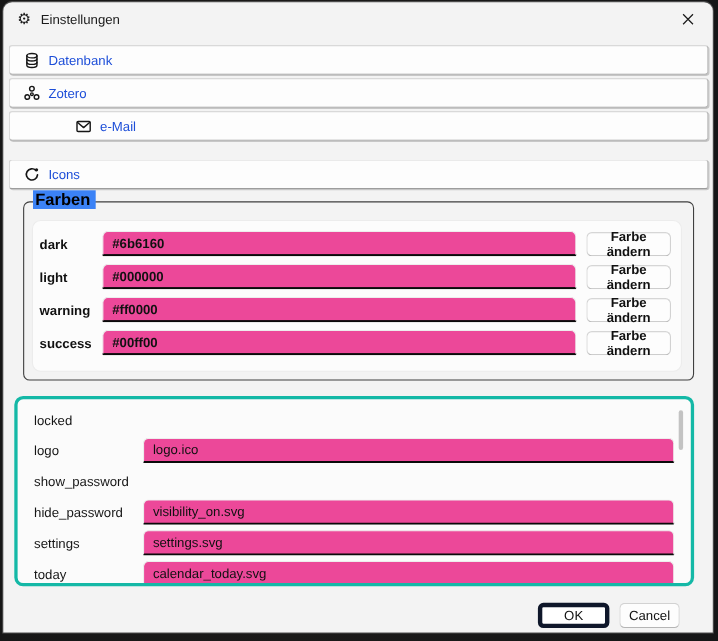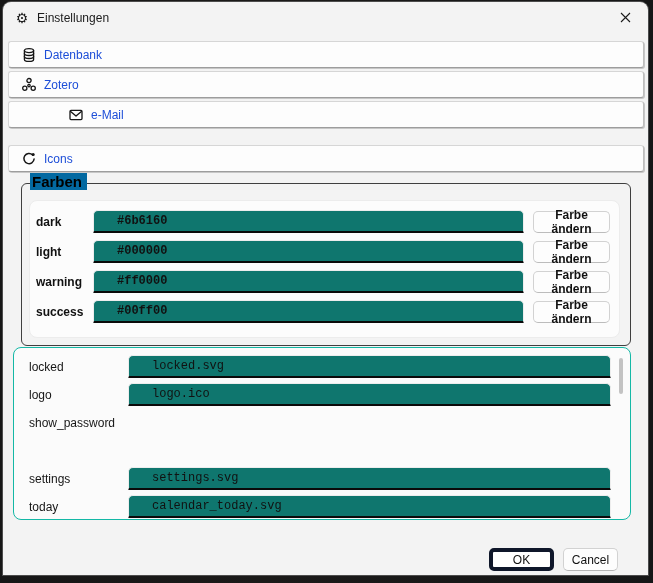--- a/index.html
+++ b/index.html
@@ -55,59 +55,59 @@
   .sec-email     { top: 99px; padding-left: 47px; }
   .sec-icons     { top: 143px; }
 
   
   .farben-group {
     position: absolute; left: 18px; top: 181px; width: 610px; height: 163px;
     border: 1px solid #3f3f3f; border-radius: 6px;
   }
   .farben-legend {
     position: absolute; left: 8px; top: -11px;
-    background: #0369a1; padding: 0 5px 0 2px;
+    background: #3b82f6; padding: 0 5px 0 2px;
     font-size: 15px; font-weight: bold; color: #000;
   }
   .farben-panel {
     position: absolute; left: 26px; top: 198px; width: 591px; height: 138px;
     background: #fcfcfc; border: 1px solid #ececec; border-radius: 8px;
   }
   .farben-row { position: absolute; height: 24px; left: 0; width: 529px; }
   .frow-0 { top: 208px; } .frow-1 { top: 238px; } .frow-2 { top: 268px; } .frow-3 { top: 298px; }
   .farben-row .flabel {
     position: absolute; left: 33px; top: 0; height: 24px; width: 56px;
     display: flex; align-items: center;
     font-size: 12px; font-weight: bold; color: #111;
   }
   .hex-input, .file-input {
     position: absolute; height: 23px;
-    background: #0f766e;
+    background: #ec4899;
     border: 1px solid #ededed;
     border-bottom: 2px solid #0a0a0a;
     border-radius: 5px 5px 1px 1px;
-    font-family: Liberation Mono, monospace;
+    font-family: Liberation Sans, sans-serif;
     font-size: 12px; color: #111;
-    padding: 0 23px; outline: none;
+    padding: 0 8px; outline: none;
   }
   .hex-input { left: 90px; top: 0; width: 431px; font-weight: bold; }
   .farbe-btn {
     position: absolute; left: 530px; top: 1px; width: 77px; height: 22px;
     background: #fdfdfd;
     border: 1px solid #d2d2d2; border-bottom-color: #bcbcbc;
     border-radius: 5px;
     font-family: "Liberation Sans", sans-serif;
     font-size: 12px; font-weight: bold; color: #111;
     display: flex; align-items: center; justify-content: center;
   }
 
   
   .iconfiles-panel {
-    position: absolute; left: 10px; top: 345px; width: 618px; height: 173px;
-    background: #fbfbfb; border: 1px solid #14b8a6; border-radius: 8px;
+    position: absolute; left: 10px; top: 358px; width: 618px; height: 173px;
+    background: #fbfbfb; border: 3px solid #14b8a6; border-radius: 8px;
     overflow: hidden;
   }
   .icon-row { position: absolute; height: 24px; left: 0; width: 618px; }
   .irow-0 { top: 7px; } .irow-1 { top: 35px; } .irow-2 { top: 63px; }
   .irow-3 { top: 91px; } .irow-4 { top: 119px; } .irow-5 { top: 147px; }
   .icon-row .ilabel {
     position: absolute; left: 15px; top: 0; height: 24px; width: 100px;
     display: flex; align-items: center;
     font-size: 12px; color: #161616;
   }
@@ -220,29 +220,32 @@
     </div>
     <div class="farben-row frow-3">
       <span class="flabel">success</span>
       <input class="hex-input" type="text" value="#00ff00" style="">
       <button class="farbe-btn">Farbe ändern</button>
     </div>
 
     <div class="iconfiles-panel">
       <div class="icon-row irow-0">
         <span class="ilabel">locked</span>
-        <input class="file-input" type="text" value="locked.svg" style="">
       </div>
       <div class="icon-row irow-1">
         <span class="ilabel">logo</span>
         <input class="file-input" type="text" value="logo.ico" style="">
       </div>
       <div class="icon-row irow-2">
         <span class="ilabel">show_password</span>
       </div>
+      <div class="icon-row irow-3">
+        <span class="ilabel">hide_password</span>
+        <input class="file-input" type="text" value="visibility_on.svg" style="">
+      </div>
       <div class="icon-row irow-4">
         <span class="ilabel">settings</span>
         <input class="file-input" type="text" value="settings.svg" style="">
       </div>
       <div class="icon-row irow-5">
         <span class="ilabel">today</span>
         <input class="file-input" type="text" value="calendar_today.svg" style="">
       </div>
       <div class="vscroll-thumb"></div>
     </div>

